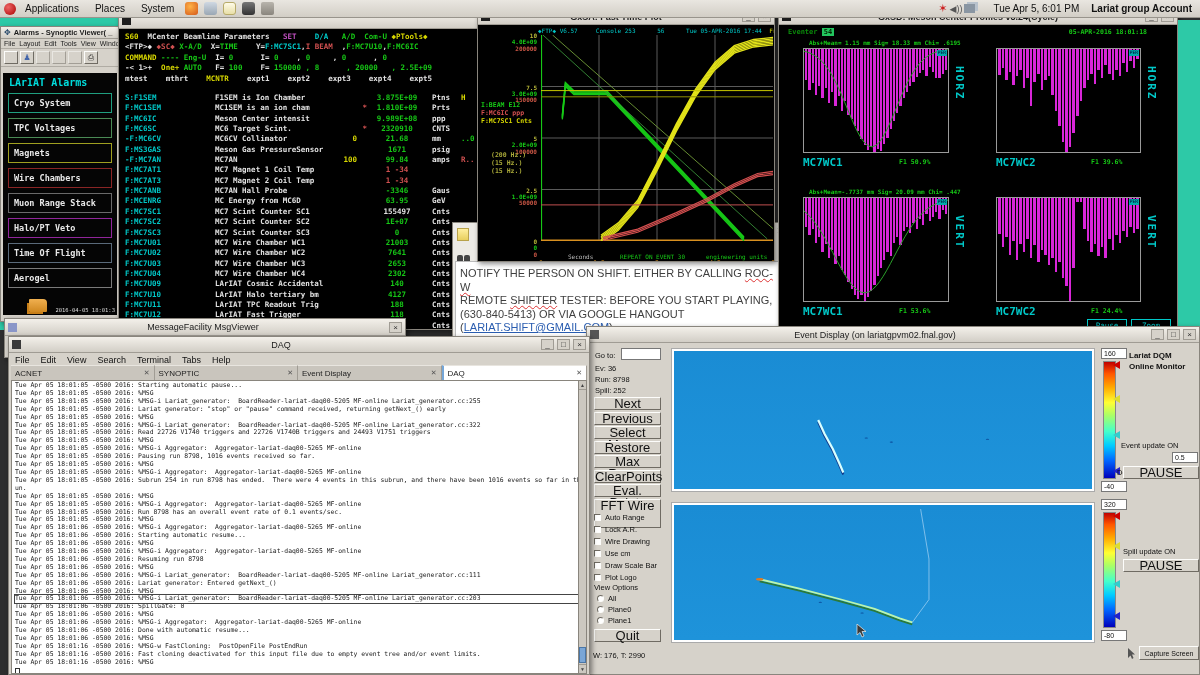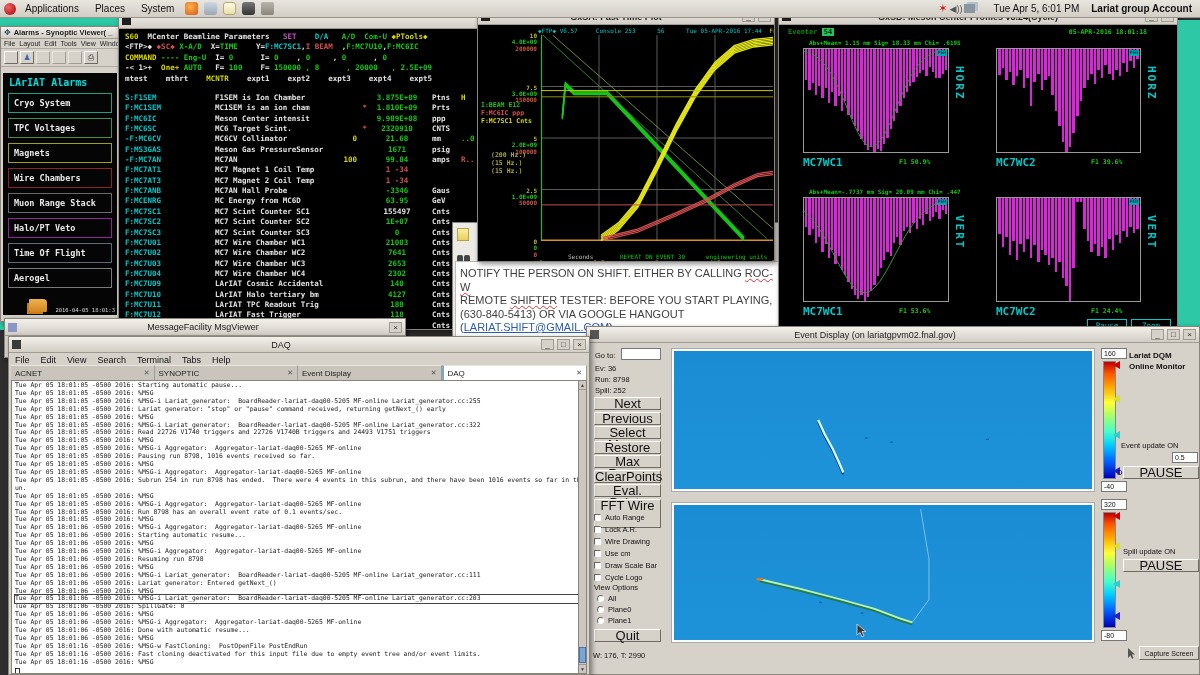--- a/index.html
+++ b/index.html
@@ -529,21 +529,21 @@
       <div class="ed-check" style="left: 7px; top: 222px;">
         <span class="box"></span>
         <span>Use cm</span>
       </div>
       <div class="ed-check" style="left: 7px; top: 234px;">
         <span class="box"></span>
         <span>Draw Scale Bar</span>
       </div>
       <div class="ed-check" style="left: 7px; top: 246px;">
         <span class="box"></span>
-        <span>Cycle Logo</span>
+        <span>Plot Logo</span>
       </div>
     </div>
   <span class="ed-label" style="left:7px;top:256px">View Options</span>
   <div id="ed-radios">
       <div class="ed-check ed-radio" style="left: 10px; top: 267px;">
         <span class="box"></span>
         <span>All</span>
       </div>
       <div class="ed-check ed-radio" style="left: 10px; top: 278px;">
         <span class="box"></span>

